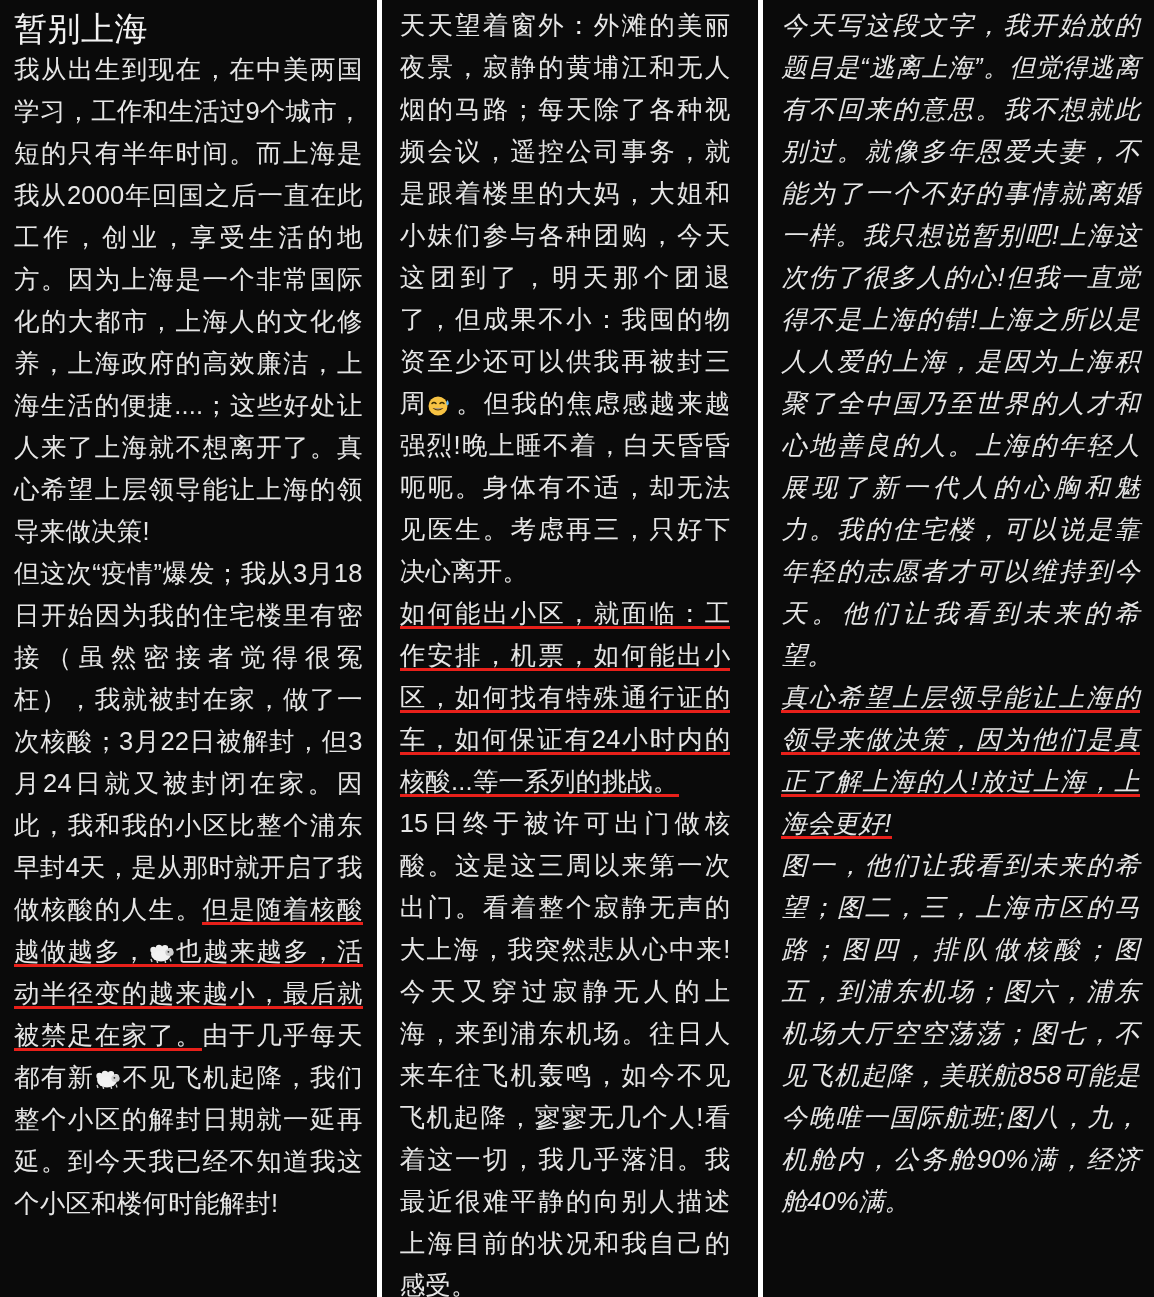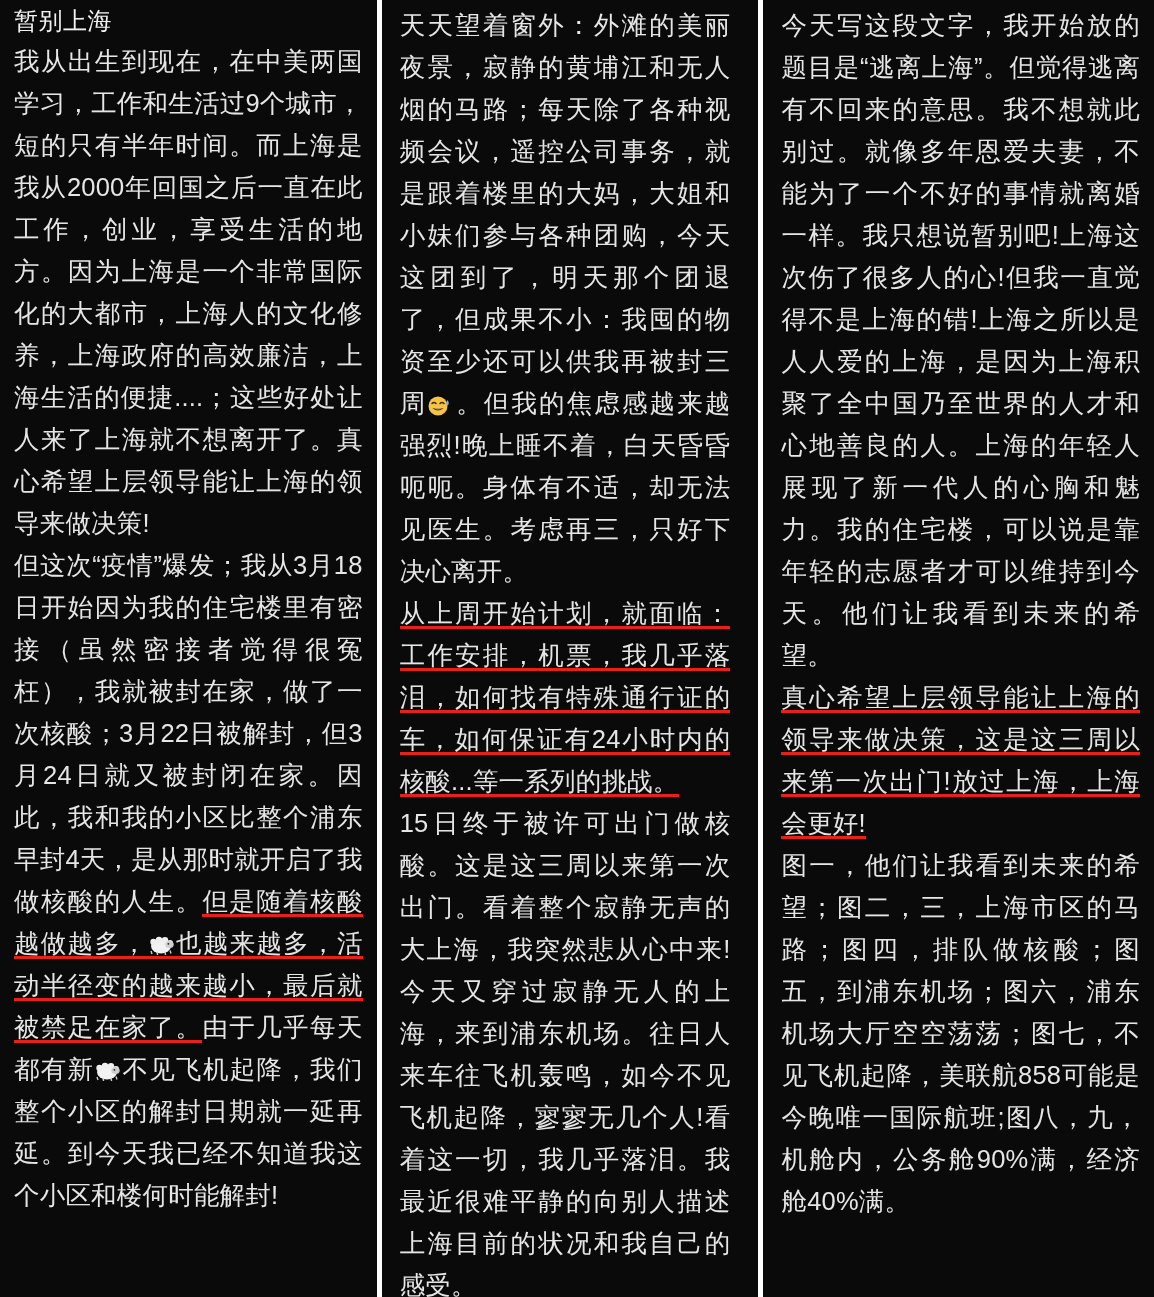--- a/index.html
+++ b/index.html
@@ -21,32 +21,32 @@
     background: #000;
   }
   .column {
     background: #0a0a0a;
     box-sizing: border-box;
     overflow: hidden;
     position: relative;
   }
   .col-1 { width: 380px; padding: 4px 14px 0 14px; }
   .col-2 { width: 380px; padding: 4px 28px 0 18px; }
-  .col-3 { width: 394px; padding: 4px 14px 0 18px; }
+  .col-3 { width: 394px; padding: 4px 14px 0 18px; font-style: italic; }
   .divider {
     width: 5px;
     background: #ffffff;
     flex: 0 0 5px;
   }
   .title {
-    font-size: 24px;
+    font-size: 33px;
     line-height: 34px;
     color: #f2f2f2;
     font-weight: 500;
-    margin: 0 0 2px 0;
+    margin: 8px 0 2px 0;
     letter-spacing: 0.5px;
   }
   p.para {
     margin: 0;
     font-size: 25.5px;
     line-height: 42px;
     color: #e6e6e6;
     letter-spacing: 0.2px;
     text-align: justify;
     text-justify: inter-character;
@@ -105,28 +105,28 @@
   <div class="column col-2">
     <div>
         <p class="para"><span>天天望着窗外：外滩的美丽夜景，寂静的黄埔江和无人烟的马路；每天除了各种视频会议，遥控公司事务，就是跟着楼里的大妈，大姐和小妹们参与各种团购，今天这团到了，明天那个团退了，但成果不小：我囤的物资至少还可以供我再被封三周</span><span><span class="sheep"><svg width="24" height="22" viewBox="0 0 24 22">
                 <circle cx="11" cy="11" r="9.5" fill="#f7c343"></circle>
                 <path d="M5 8.5 q2 -2.2 4 0" stroke="#3a2c00" stroke-width="1.5" fill="none" stroke-linecap="round"></path>
                 <path d="M13 8.5 q2 -2.2 4 0" stroke="#3a2c00" stroke-width="1.5" fill="none" stroke-linecap="round"></path>
                 <path d="M5.5 13 q5.5 5 11 0 z" fill="#5a3a00"></path>
                 <path d="M6.3 13.4 h9.4 q-4.7 1.6 -9.4 0z" fill="#fff"></path>
                 <path d="M20.5 5 q2.6 3.6 0 5.4 q-2.6 -1.8 0 -5.4z" fill="#62b8f5"></path>
               </svg></span></span><span>。但我的焦虑感越来越强烈!晚上睡不着，白天昏昏呃呃。身体有不适，却无法见医生。考虑再三，只好下决心离开。</span></p>
-        <p class="para"><span class="u">从上周开始计划，就面临：工作安排，机票，我几乎落泪，如何找有特殊通行证的车，如何保证有24小时内的核酸...等一系列的挑战。</span></p>
+        <p class="para"><span class="u">如何能出小区，就面临：工作安排，机票，如何能出小区，如何找有特殊通行证的车，如何保证有24小时内的核酸...等一系列的挑战。</span></p>
         <p class="para"><span>15日终于被许可出门做核酸。这是这三周以来第一次出门。看着整个寂静无声的大上海，我突然悲从心中来!今天又穿过寂静无人的上海，来到浦东机场。往日人来车往飞机轰鸣，如今不见飞机起降，寥寥无几个人!看着这一切，我几乎落泪。我最近很难平静的向别人描述上海目前的状况和我自己的感受。</span></p>
       </div>
   </div>
 
   <div class="divider"></div>
 
   <div class="column col-3">
     <div>
         <p class="para"><span>今天写这段文字，我开始放的题目是“逃离上海”。但觉得逃离有不回来的意思。我不想就此别过。就像多年恩爱夫妻，不能为了一个不好的事情就离婚一样。我只想说暂别吧!上海这次伤了很多人的心!但我一直觉得不是上海的错!上海之所以是人人爱的上海，是因为上海积聚了全中国乃至世界的人才和心地善良的人。上海的年轻人展现了新一代人的心胸和魅力。我的住宅楼，可以说是靠年轻的志愿者才可以维持到今天。他们让我看到未来的希望。</span></p>
-        <p class="para"><span class="u">真心希望上层领导能让上海的领导来做决策，这是这三周以来第一次出门!放过上海，上海会更好!</span></p>
+        <p class="para"><span class="u">真心希望上层领导能让上海的领导来做决策，因为他们是真正了解上海的人!放过上海，上海会更好!</span></p>
         <p class="para"><span>图一，他们让我看到未来的希望；图二，三，上海市区的马路；图四，排队做核酸；图五，到浦东机场；图六，浦东机场大厅空空荡荡；图七，不见飞机起降，美联航858可能是今晚唯一国际航班;图八，九，机舱内，公务舱90%满，经济舱40%满。</span></p>
       </div>
   </div>
 
 </div>
 
 </body></html>

